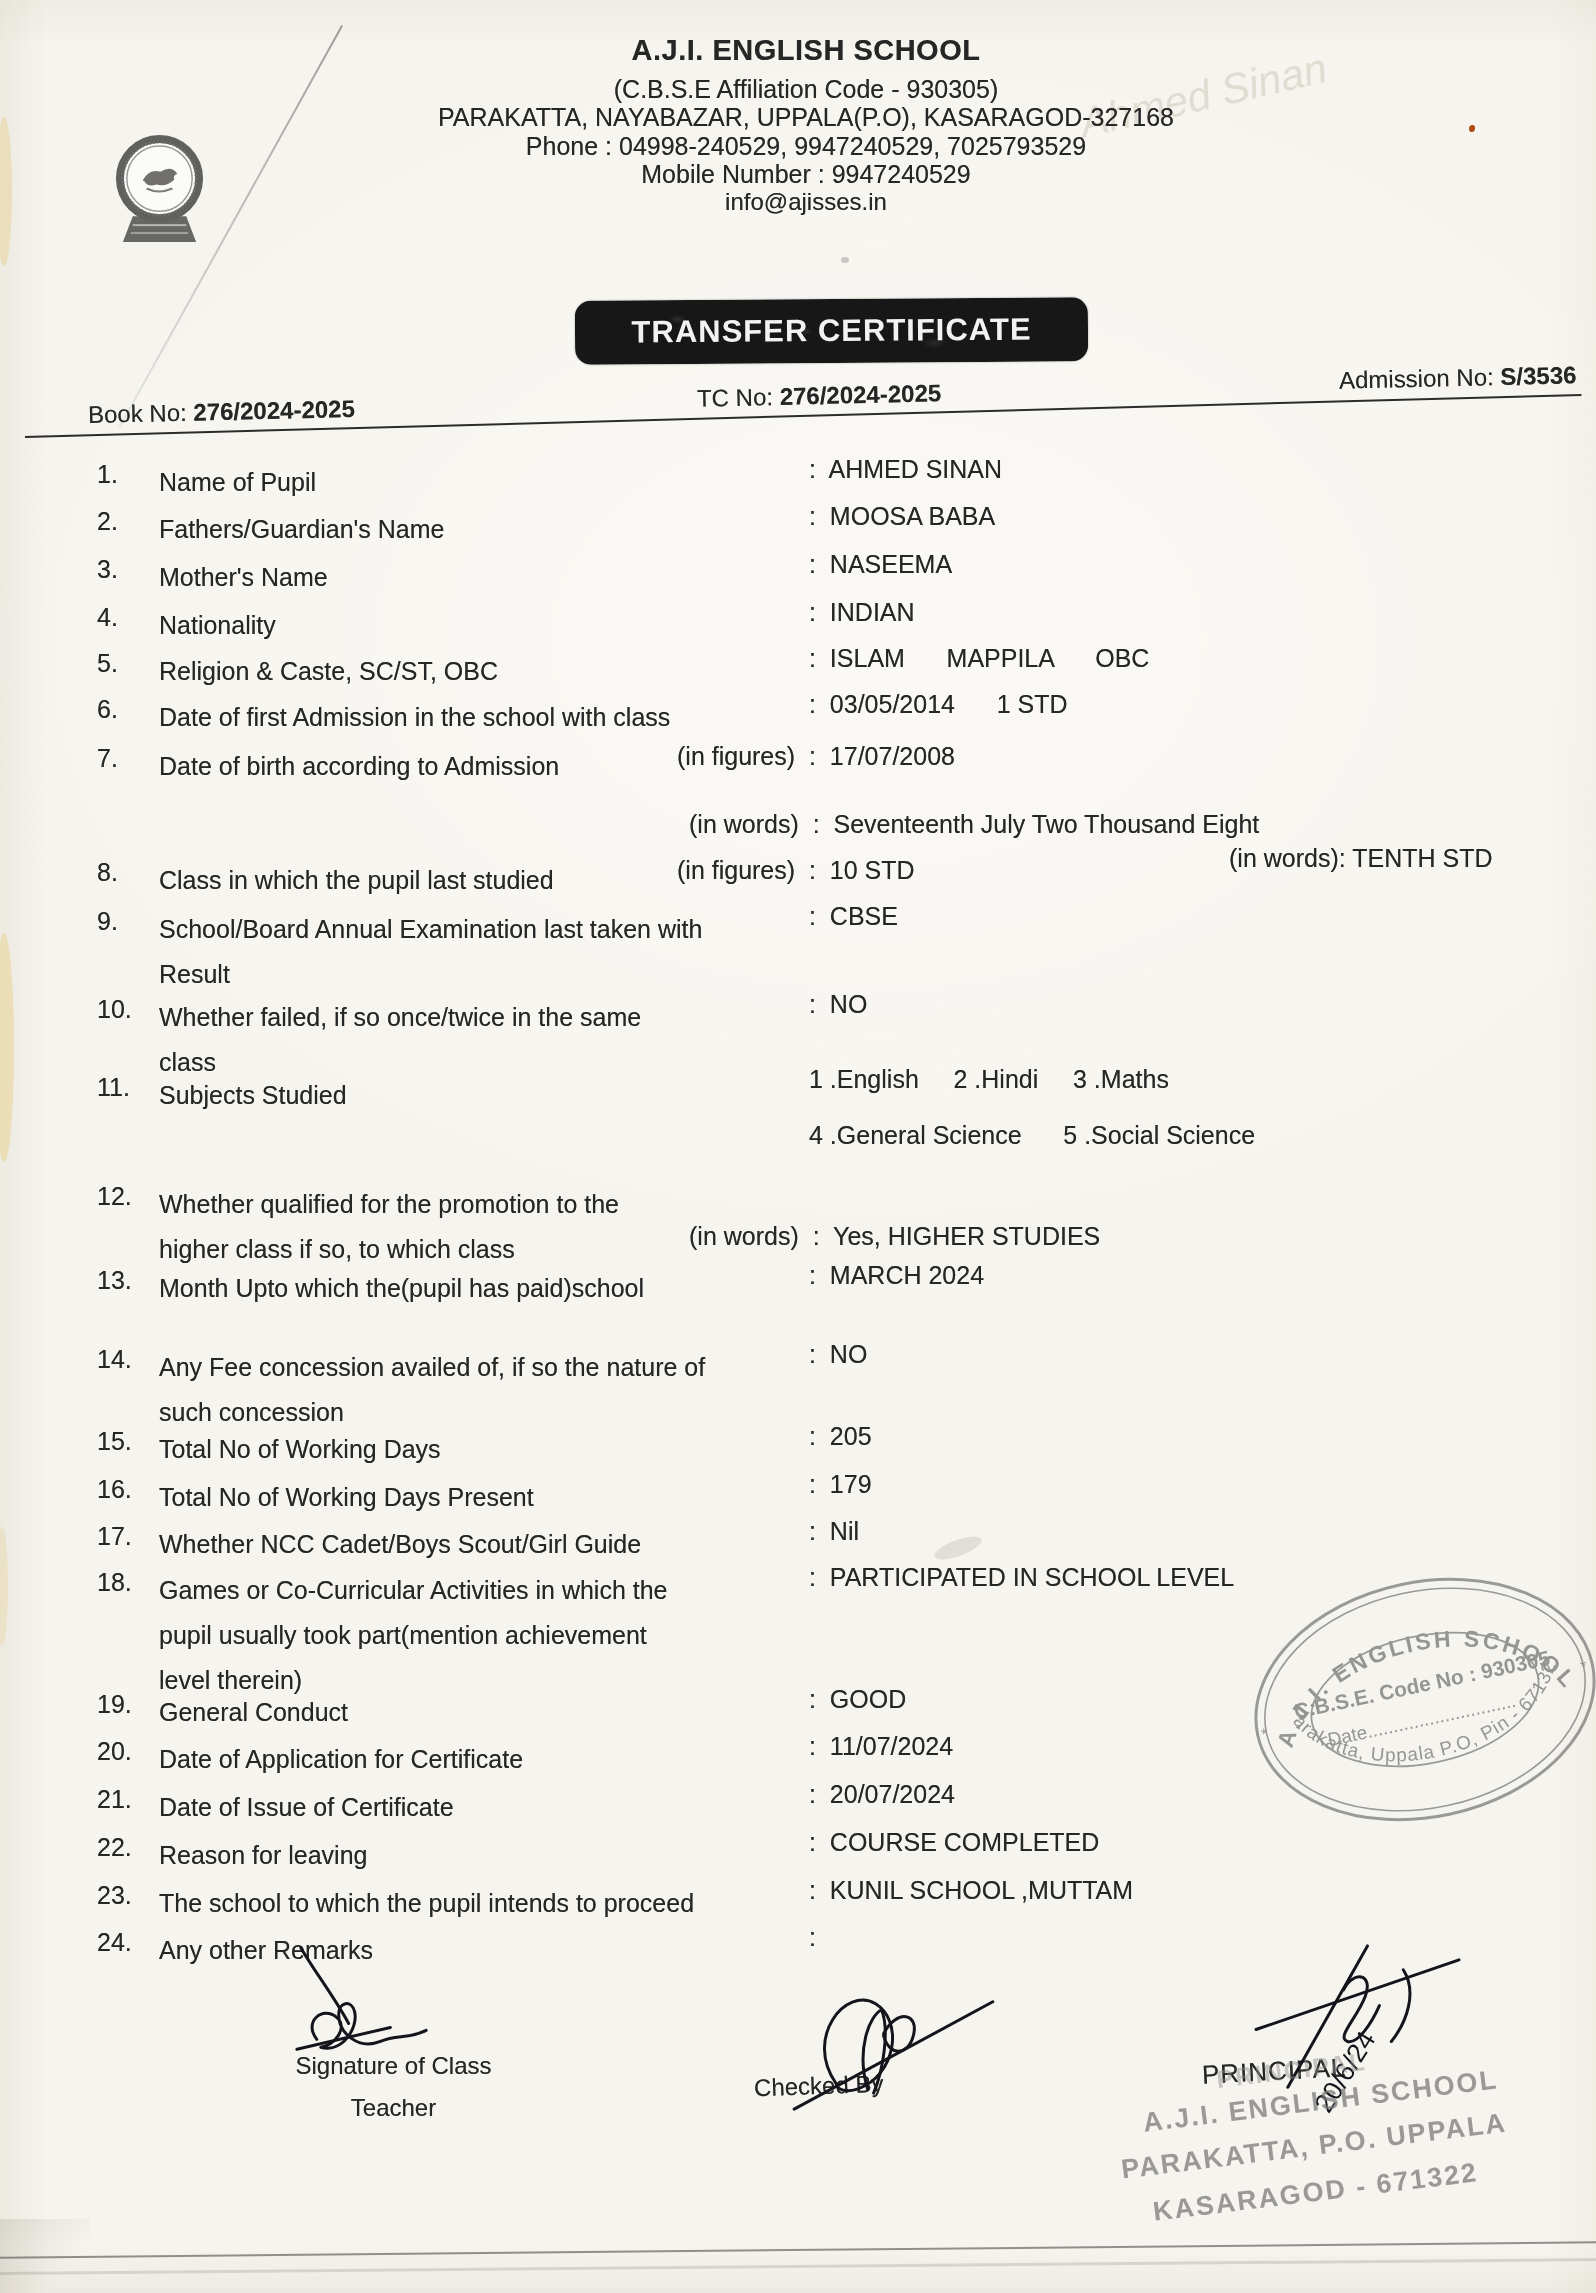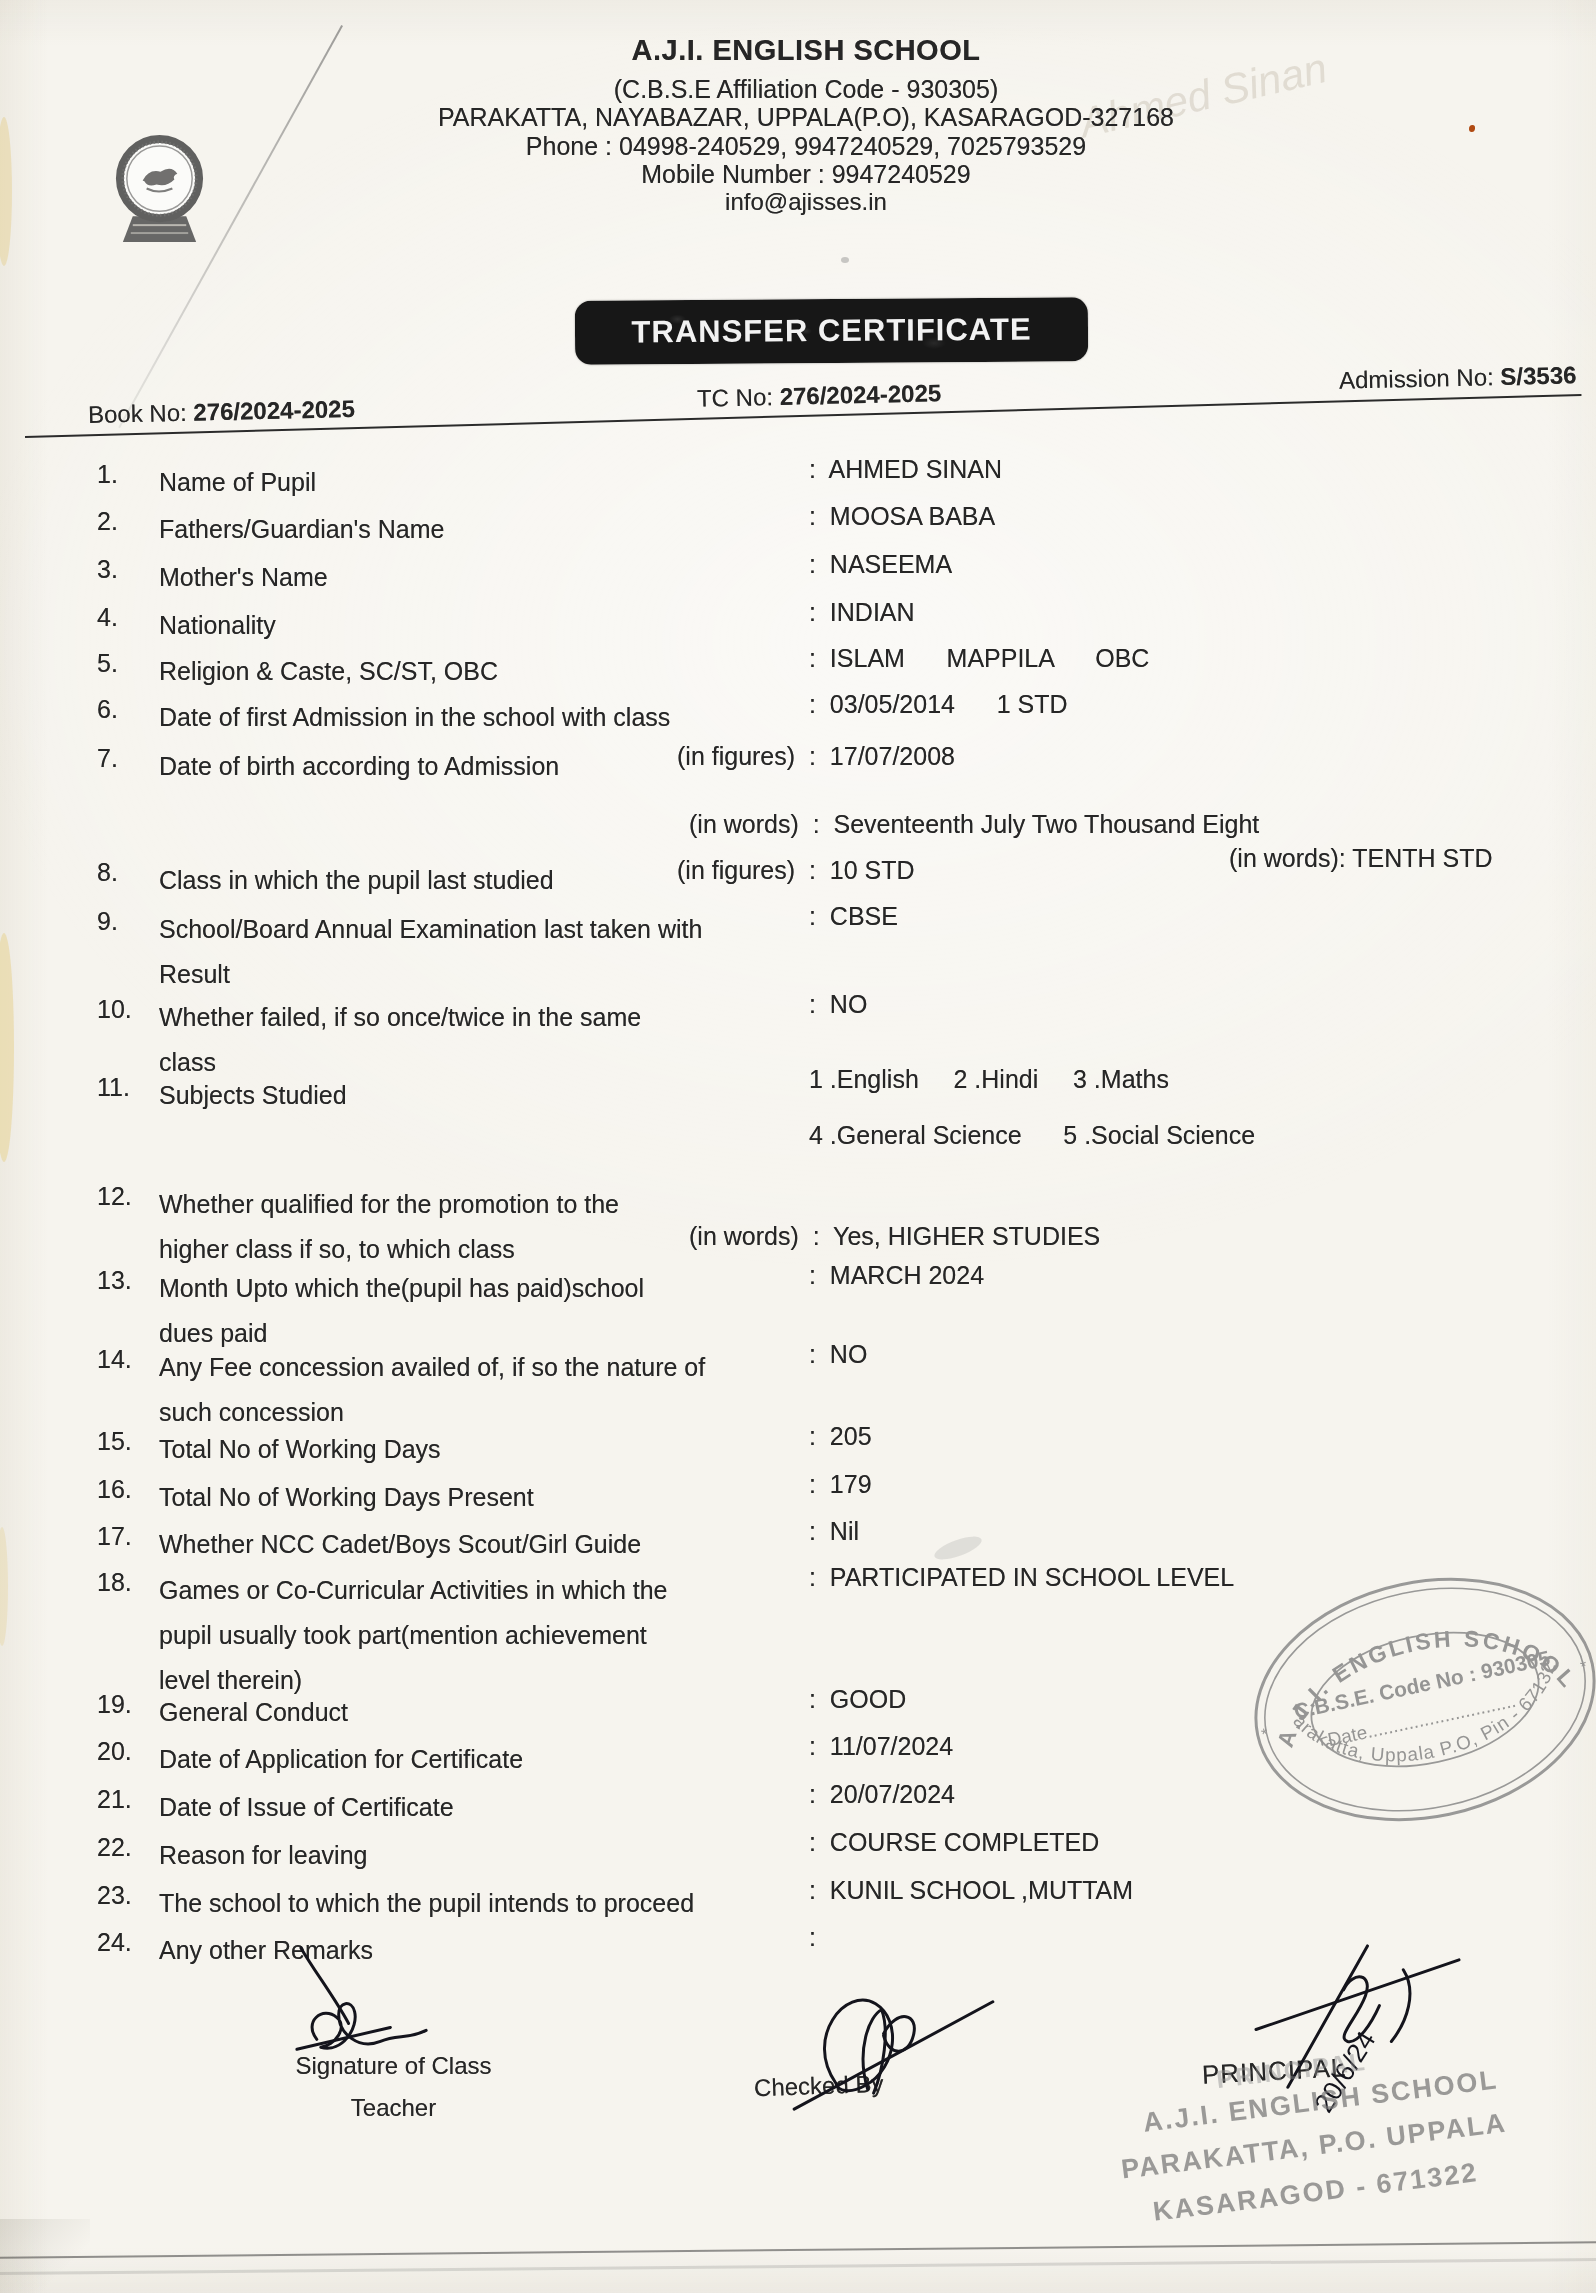--- a/index.html
+++ b/index.html
@@ -212,21 +212,20 @@
       <div class="row-label">
         <div>Whether qualified for the promotion to the</div>
         <div>higher class if so, to which class</div>
       </div>
       <div class="words" style="left: 594px; top: 40px;"><span>(in words)  :  </span><span>Yes, HIGHER STUDIES</span></div>
     </div>
     <div class="tc-row scan-text" style="top: 1266px;">
       <span class="row-num">13.</span>
       <div class="row-label">
         <div>Month Upto which the(pupil has paid)school</div>
-        <div>dues paid</div>
       </div>
       <div class="row-val"><span>:</span><span>  </span><span>MARCH 2024</span></div>
     </div>
     <div class="tc-row scan-text" style="top: 1345px;">
       <span class="row-num">14.</span>
       <div class="row-label">
         <div>Any Fee concession availed of, if so the nature of</div>
         <div>such concession</div>
       </div>
       <div class="row-val"><span>:</span><span>  </span><span>NO</span></div>

